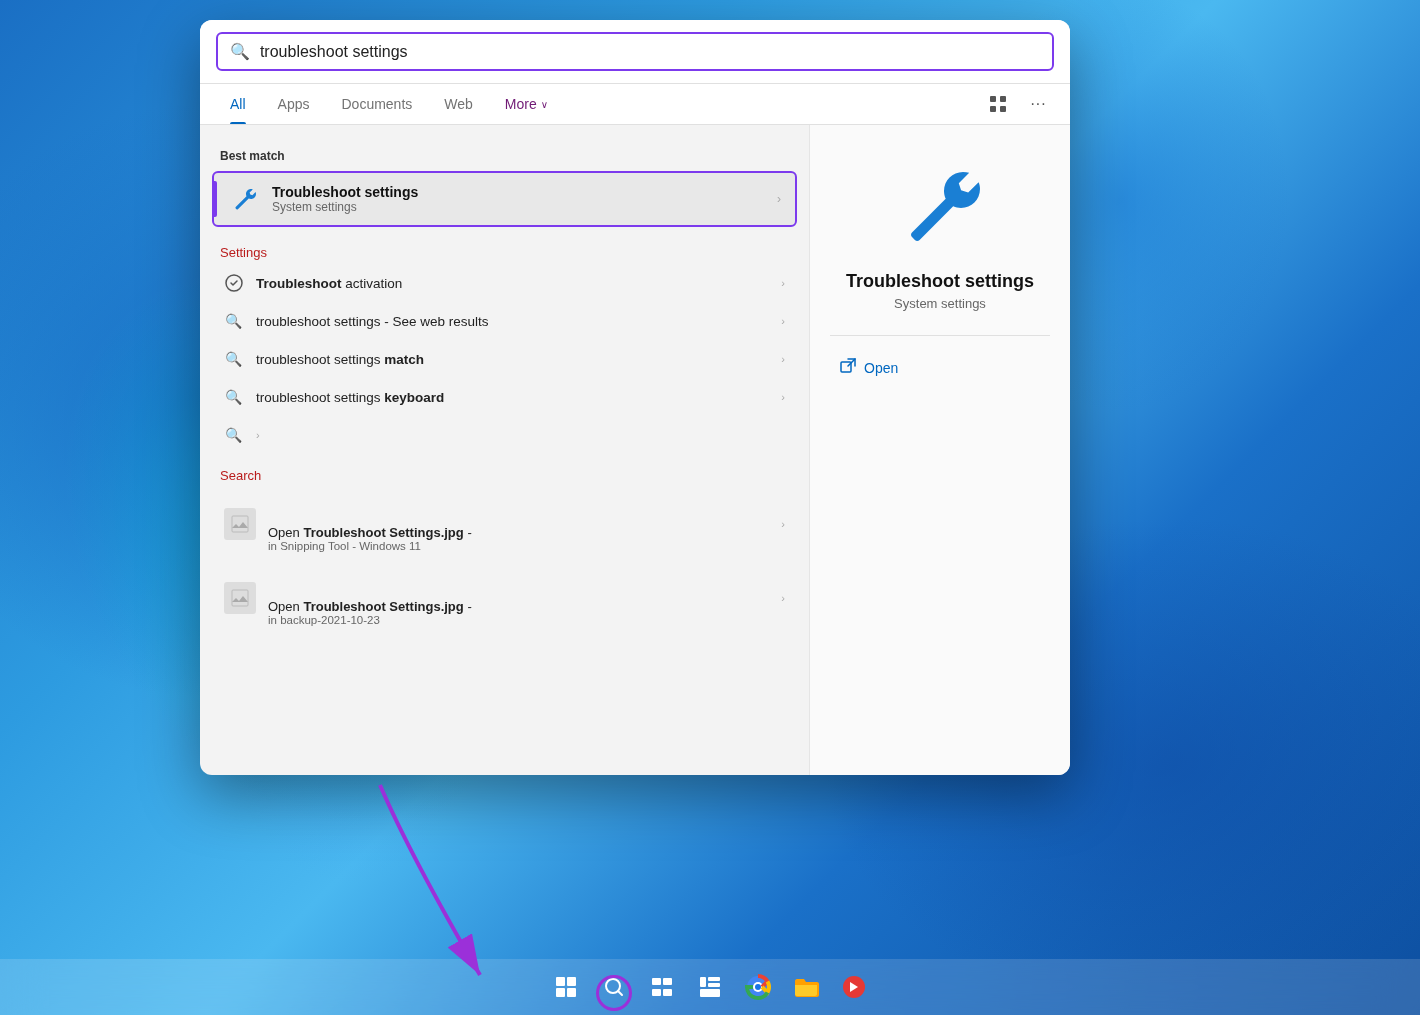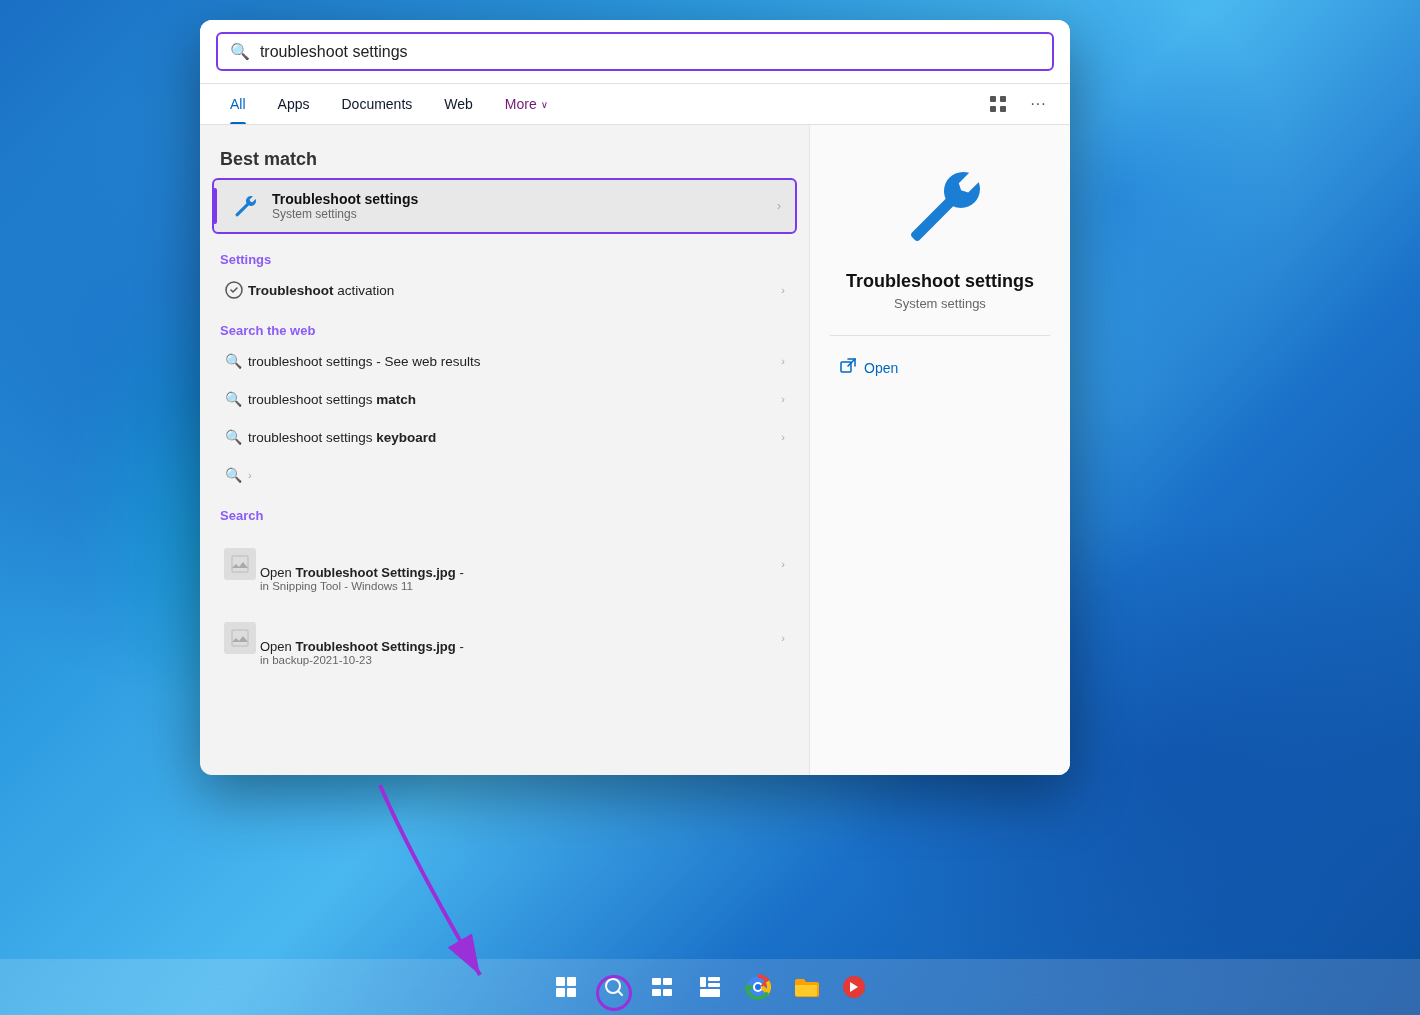--- a/index.html
+++ b/index.html
@@ -123,21 +123,21 @@
       display: flex;
       align-items: center;
       padding: 0 16px;
       background: white;
       border-bottom: 1px solid #e0e0e0;
       gap: 4px;
     }
     .tab-item {
       padding: 12px 14px;
       font-size: 14px;
-      color: #0f172a;
+      color: #737373;
       cursor: pointer;
       position: relative;
       white-space: nowrap;
     }
     .tab-item.active {
       color: #0067c0;
       font-weight: 500;
     }
     .tab-item.active::after {
       content: '';
@@ -182,21 +182,21 @@
 
     
     .left-panel {
       flex: 0 0 610px;
       padding: 16px 0;
       overflow-y: auto;
       border-right: 1px solid #e5e5e5;
     }
 
     .section-header {
-      font-size: 18px;
+      font-size: 12px;
       font-weight: 600;
       color: #333;
       padding: 8px 20px 4px;
     }
 
     
     .best-match-item {
       margin: 4px 12px;
       padding: 10px 14px;
       border-radius: 6px;
@@ -234,29 +234,29 @@
     }
     .chevron-right {
       margin-left: auto;
       color: #aaa;
       font-size: 12px;
     }
 
     
     .list-section-header {
       font-size: 13px;
-      font-weight: 700;
-      color: #8b5cf6;
+      font-weight: 400;
+      color: #b91c1c;
       padding: 14px 20px 4px;
     }
 
     .list-item {
       display: flex;
       align-items: center;
-      gap: 4px;
+      gap: 12px;
       padding: 9px 20px;
       cursor: pointer;
       border-radius: 4px;
       margin: 0 4px;
     }
     .list-item-icon {
       width: 20px;
       height: 20px;
       display: flex;
       align-items: center;
@@ -424,21 +424,20 @@
             <circle cx="9" cy="9" r="8" stroke="#555" stroke-width="1.5"></circle>
             <path d="M6 9l2 2 4-4" stroke="#555" stroke-width="1.5" stroke-linecap="round" stroke-linejoin="round"></path>
           </svg>
         </div>
         <div class="list-item-text">
           <span>Troubleshoot</span> activation
         </div>
         <span class="list-item-chevron">›</span>
       </div>
 
-      <div class="list-section-header">Search the web</div>
 
       <div class="list-item">
         <div class="list-item-icon">🔍</div>
         <div class="list-item-text">
           troubleshoot settings - See web results
         </div>
         <span class="list-item-chevron">›</span>
       </div>
 
       <div class="list-item">

